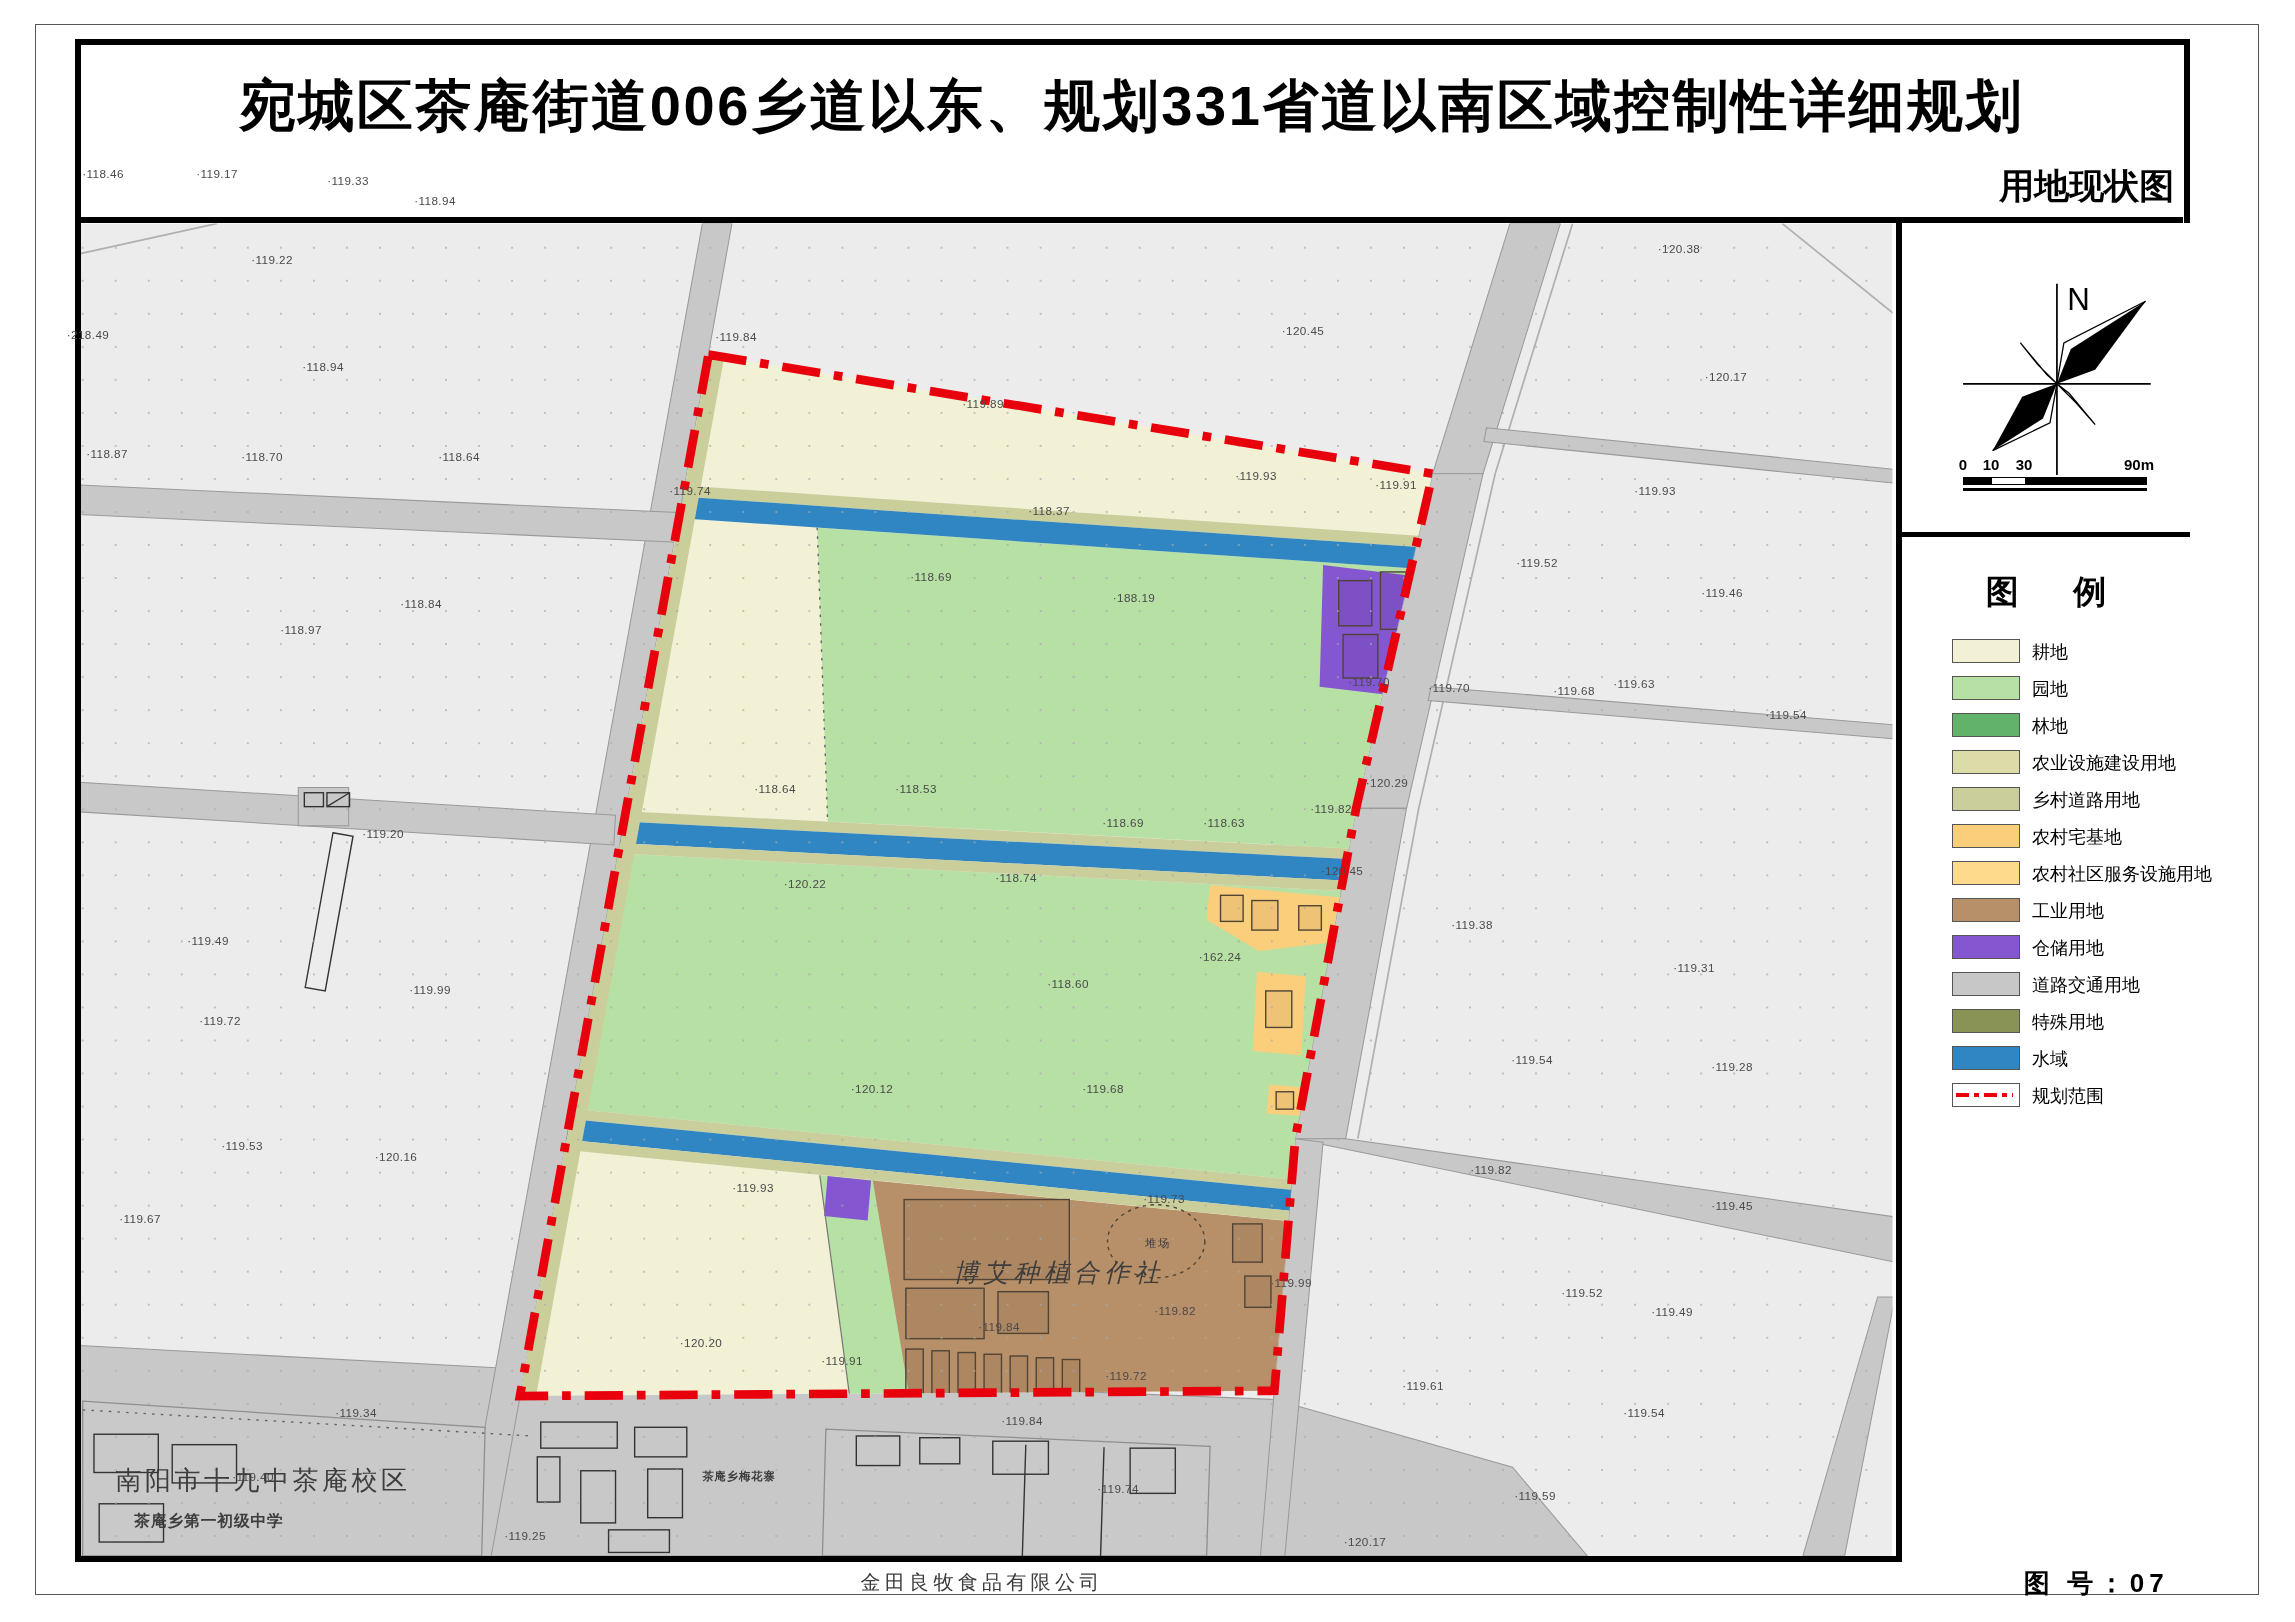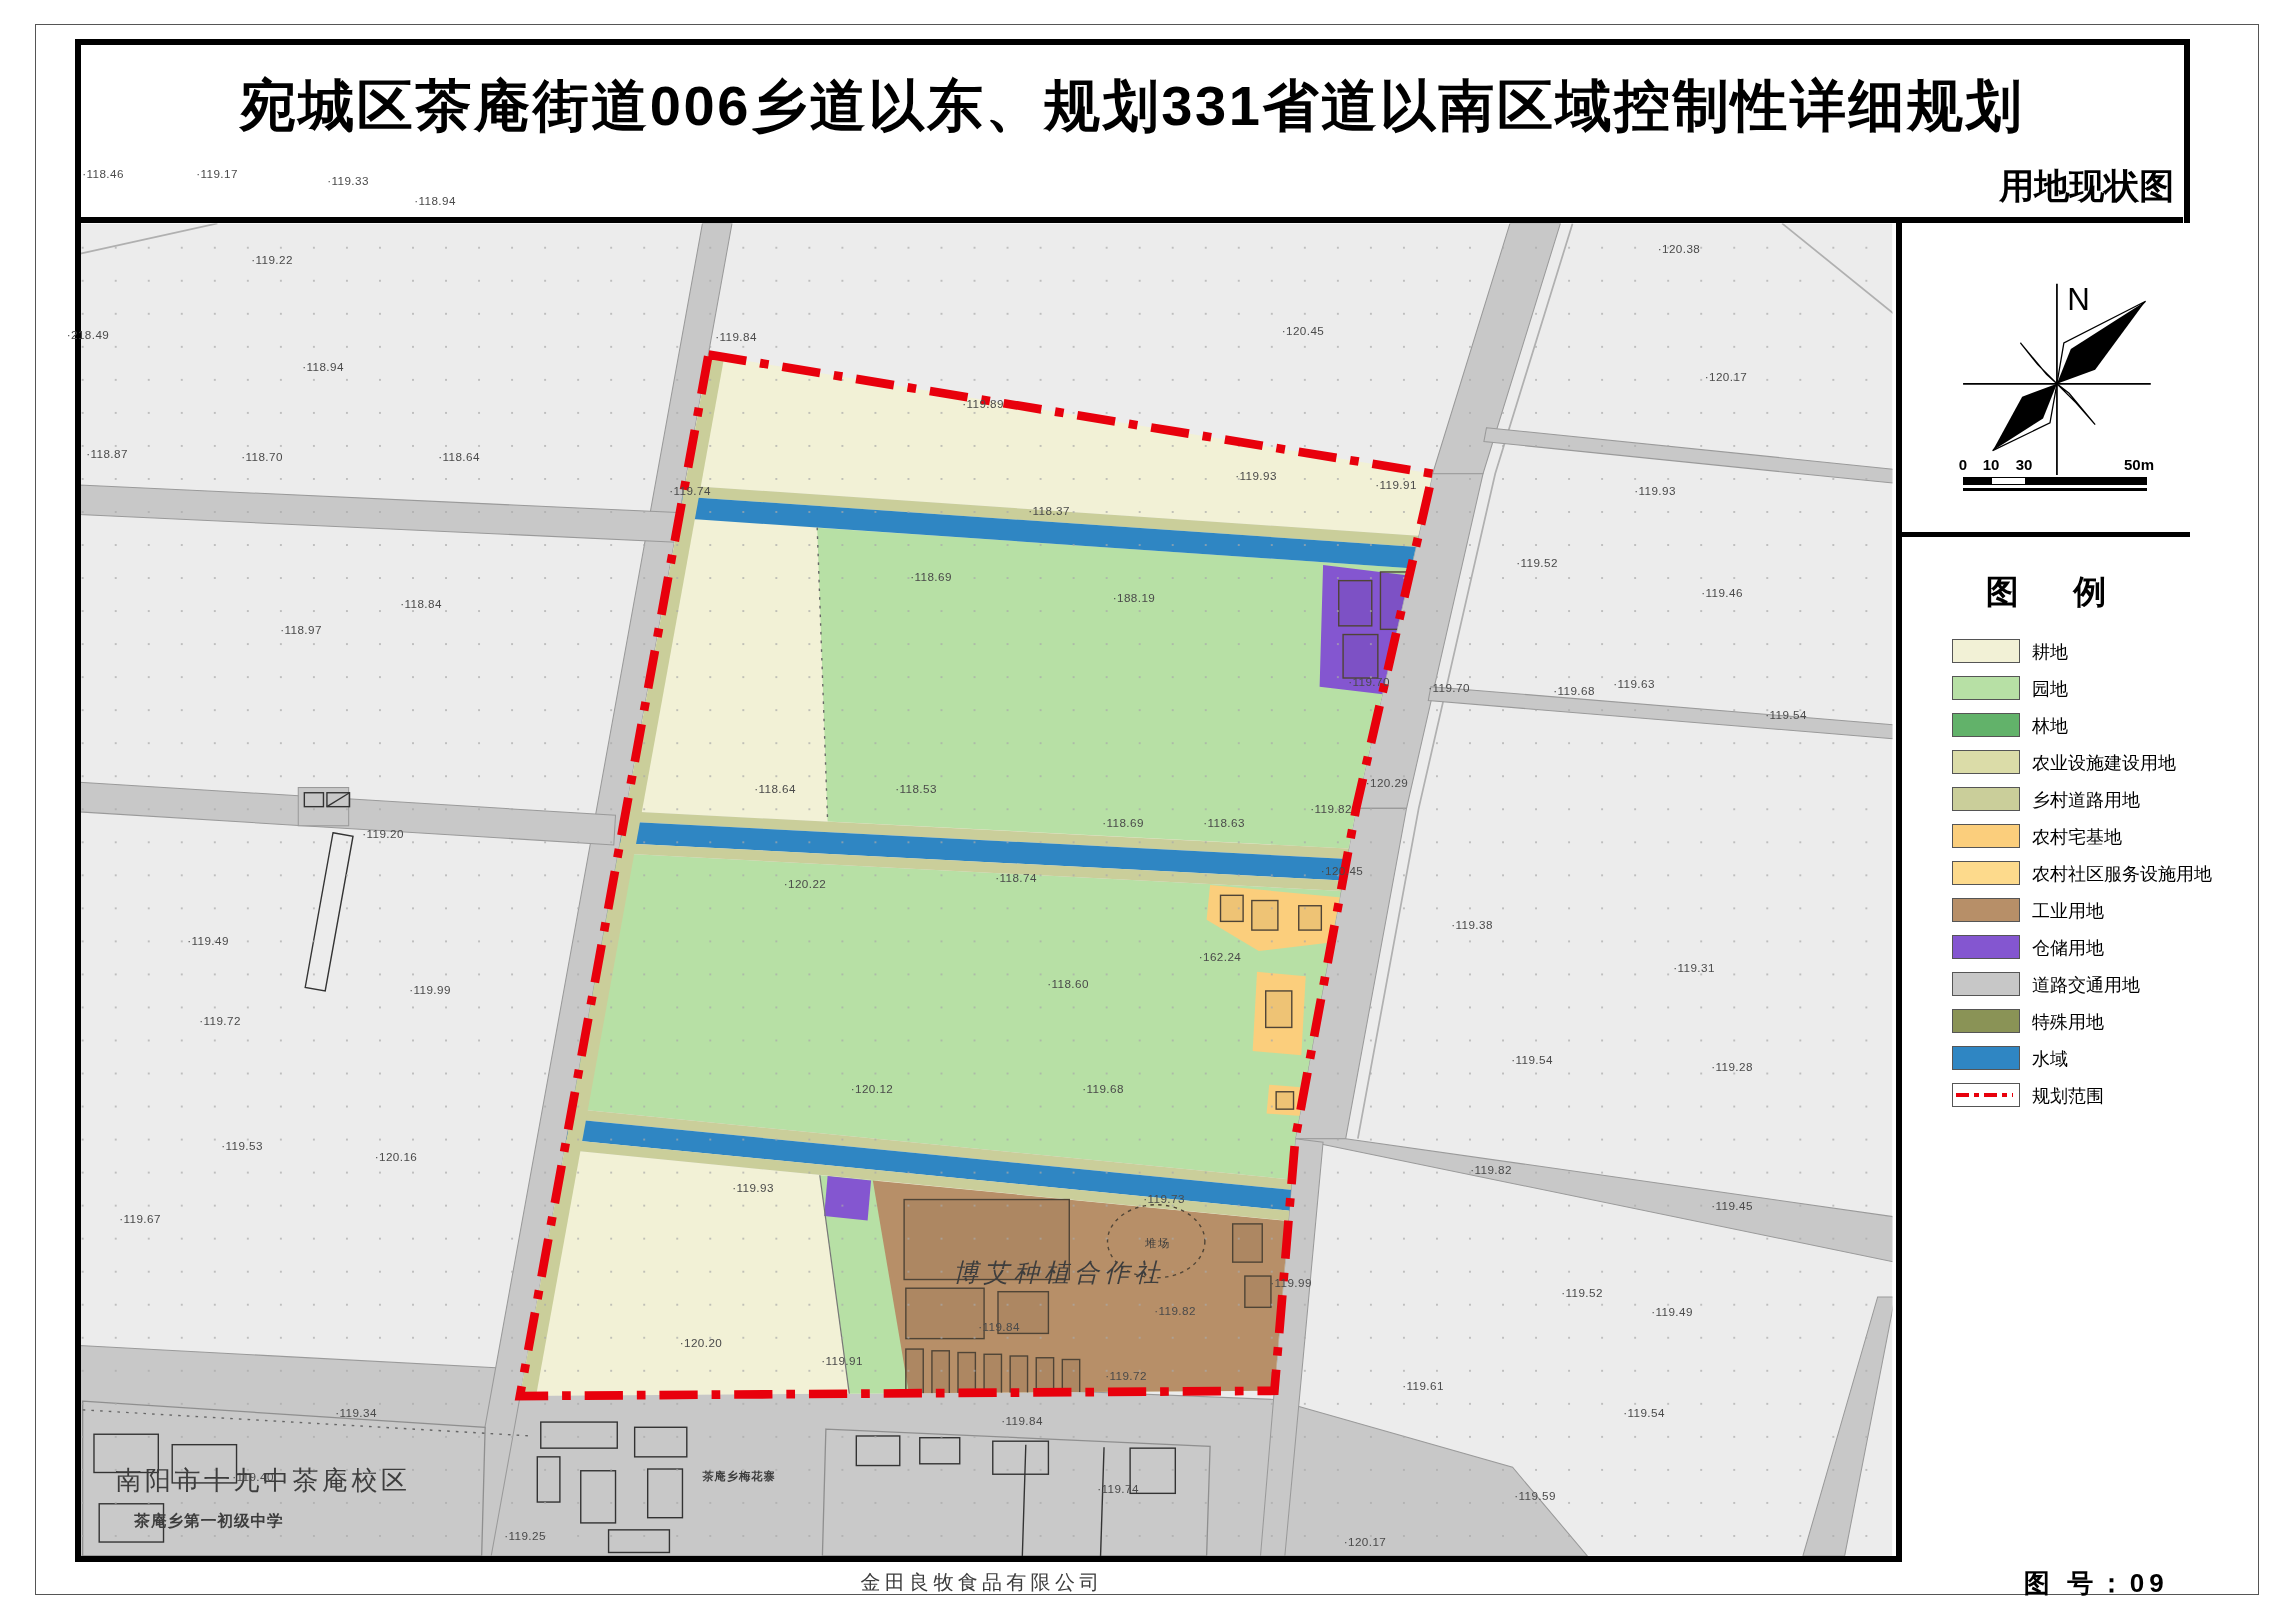--- a/index.html
+++ b/index.html
@@ -204,21 +204,21 @@
         <polygon class="compass-k" points="2360,447 2344,487 2286,524 2320,462"></polygon>
         <polygon class="compass-w" points="2360,447 2338,425 2318,400 2348,436"></polygon>
         <polygon class="compass-w" points="2360,447 2382,469 2404,494 2374,458"></polygon>
         <text class="north-n" x="2372" y="362">N</text>
       </svg>
       <div class="scalebar">
         <div id="scale-ticks">
             <span class="tick" style="left: 61px;">0</span>
             <span class="tick" style="left: 89px;">10</span>
             <span class="tick" style="left: 122px;">30</span>
-            <span class="tick" style="left: 237px;">50m</span>
+            <span class="tick" style="left: 237px;">90m</span>
           </div>
         <div class="sbar">
             <div class="s1"></div>
             <div class="s2"></div>
             <div class="s3"></div>
           </div>
         <div class="sunder"></div>
       </div>
     </div>
     <div class="legend-sec">
@@ -275,21 +275,21 @@
           <div class="legend-item">
             <div class="legend-swatch">
               <div class="dash"></div>
             </div>
             <span class="legend-label">规划范围</span>
           </div>
         </div>
     </div>
   </div>
 
-  <div class="fignum"><span>图  号：</span><span>09</span></div>
+  <div class="fignum"><span>图  号：</span><span>07</span></div>
 
   <div id="labels">
       <span class="lbl" style="left: 103px; top: 173px;">·118.46</span>
       <span class="lbl" style="left: 217px; top: 173px;">·119.17</span>
       <span class="lbl" style="left: 348px; top: 180px;">·119.33</span>
       <span class="lbl" style="left: 435px; top: 200px;">·118.94</span>
       <span class="lbl" style="left: 272px; top: 259px;">·119.22</span>
       <span class="lbl" style="left: 88px; top: 334px;">·218.49</span>
       <span class="lbl" style="left: 323px; top: 366px;">·118.94</span>
       <span class="lbl" style="left: 736px; top: 336px;">·119.84</span>

